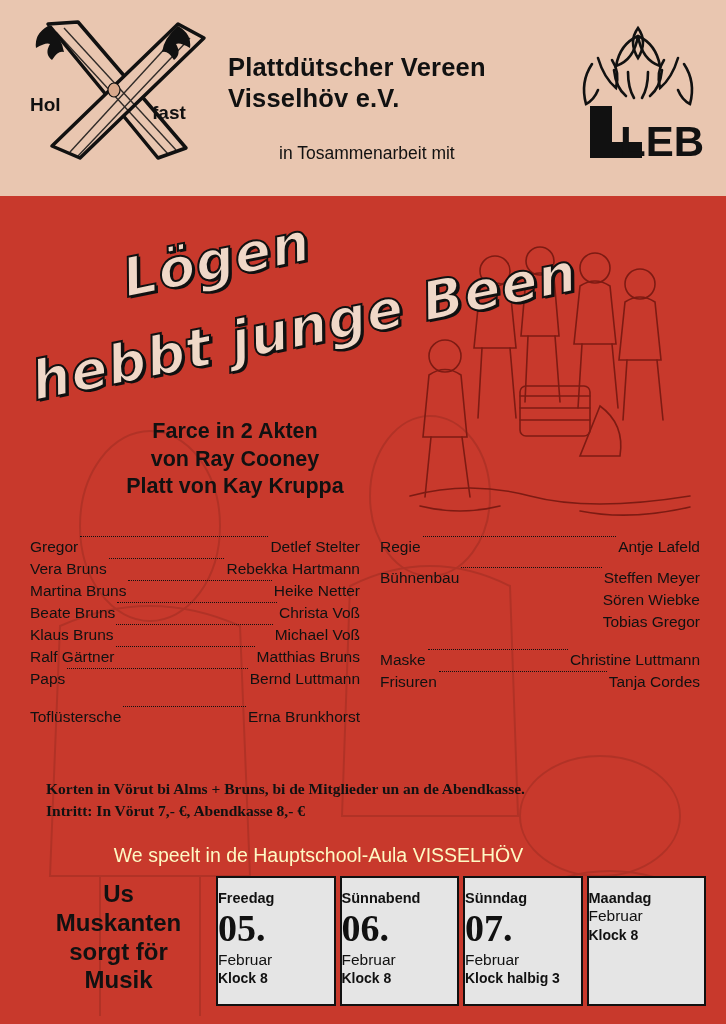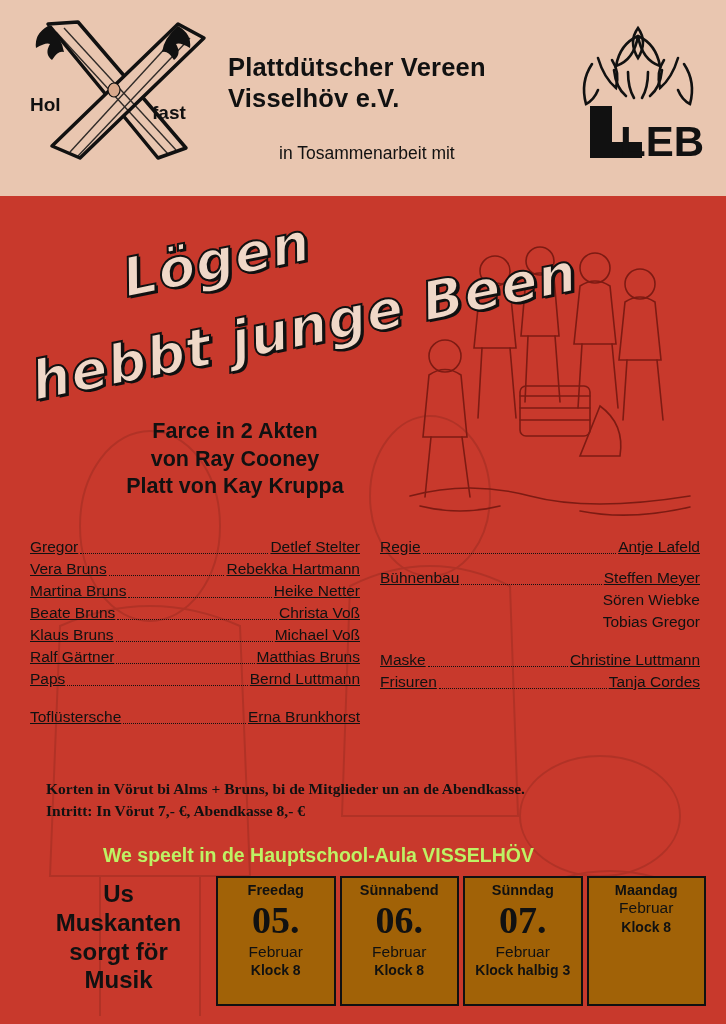--- a/index.html
+++ b/index.html
@@ -134,24 +134,23 @@
     width: 330px;
   }
   .cast-col-right {
     position: absolute;
     left: 350px; top: 0;
     width: 320px;
   }
   .cast-row {
     display: flex;
     justify-content: space-between;
-    align-items: flex-end;
+    align-items: flex-start;
     line-height: 1.42;
     white-space: nowrap;
-    text-decoration: underline;
   }
   .cast-row .dots {
     flex: 1 1 auto;
     border-bottom: 1.5px dotted #111;
     margin: 0 2px 4px 2px;
     min-width: 8px;
   }
   .cast-row .role,
   .cast-row .who { flex: 0 0 auto; }
   .cast-gap { height: 16px; }
@@ -170,22 +169,22 @@
     font-weight: bold;
     font-size: 15.5px;
     line-height: 1.45;
     font-family: "Liberation Serif", serif;
   }
   .venue {
     position: absolute;
     left: 0; top: 648px;
     width: 637px;
     text-align: center;
-    color: #bef264;
-    font-weight: bold;
+    color: #fef9c3;
+    font-weight: normal;
     font-size: 19.5px;
   }
 
   
   .music {
     position: absolute;
     left: 26px; top: 684px;
     width: 185px;
     text-align: center;
     color: #111;
@@ -198,26 +197,26 @@
   .dates {
     position: absolute;
     left: 216px; top: 680px;
     width: 490px;
     height: 130px;
     display: flex;
     gap: 4px;
   }
   .date-card {
     flex: 1 1 0;
-    background: #a16207;
+    background: #e5e5e5;
     border: 2px solid #111;
     box-sizing: border-box;
-    text-align: center;
-    color: #111;
-    padding-top: 5px;
+    text-align: left;
+    color: #111;
+    padding-top: 13px;
   }
   .date-card .dow {
     font-size: 14.5px;
     font-weight: bold;
     line-height: 1.1;
   }
   .date-card .day {
     font-size: 38px;
     font-weight: bold;
     line-height: 1.15;

